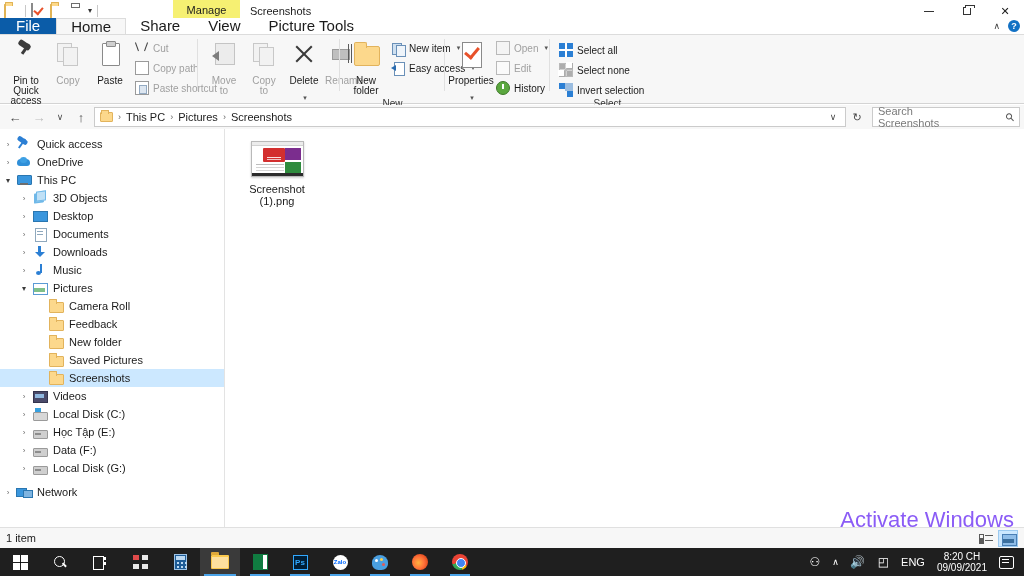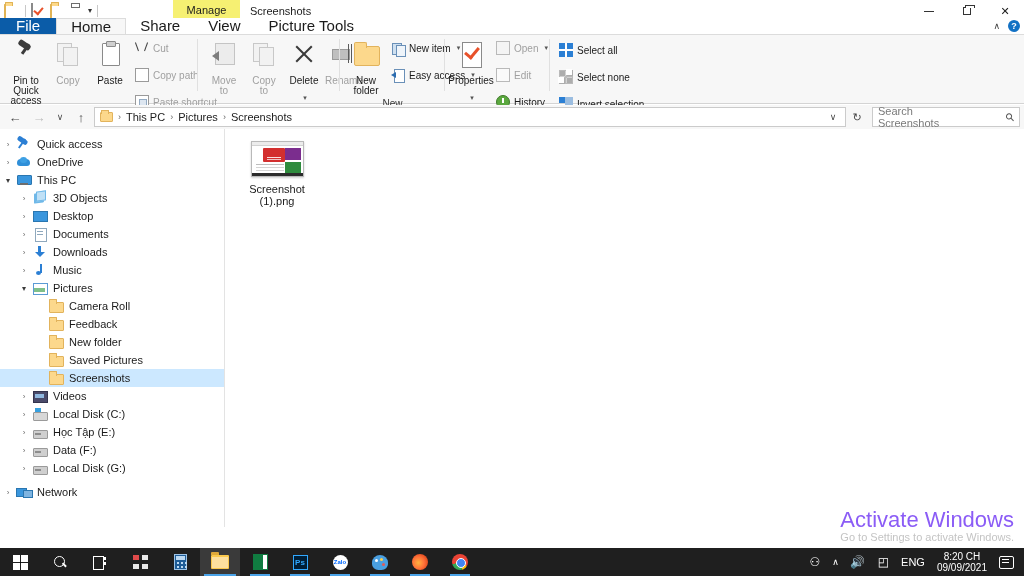--- a/index.html
+++ b/index.html
@@ -99,21 +99,21 @@
   .rgroup.last:after { display:none; }
 
   .bigbtn {
     width:auto; min-width:40px; max-width:62px; display:flex; flex-direction:column; align-items:center;
     padding:2px 4px; gap:8px;
   }
   .bigbtn .lbl { font-size:10px; text-align:center; line-height:10px; color:#1b1b1b; }
   .bigbtn.dis .lbl { color:#a0a0a0; }
   .bigicon { width:28px; height:28px; position:relative; }
 
-  .smallcol { display:flex; flex-direction:column; gap:11px; padding-top:2px; }
+  .smallcol { display:flex; flex-direction:column; gap:4px; padding-top:2px; }
   .smallbtn { display:flex; align-items:center; gap:4px; height:16px; padding:0 3px; }
   .smallbtn .lbl { font-size:10px; color:#1b1b1b; white-space:nowrap; }
   .smallbtn.dis .lbl { color:#a0a0a0; }
   .sicon { width:14px; height:14px; position:relative; flex:none; }
   .caret { font-size:7px; color:#555; margin-left:2px; }
 
   
   .pin-ico:before{content:"";position:absolute;left:12px;top:3px;width:3px;height:12px;background:#3b3b3b;transform:rotate(35deg);}
   .pin-ico:after{content:"";position:absolute;left:6px;top:2px;width:13px;height:6px;background:#3b3b3b;border-radius:2px;transform:rotate(35deg);}
   .copy-ico:before{content:"";position:absolute;left:3px;top:3px;width:13px;height:17px;background:#eef3fa;border:1px solid #9fb6cd;}
@@ -651,20 +651,27 @@
       </div>
 
     </div>
   </div>
 
   <div class="watermark">
     <div class="wm-title">Activate Windows</div>
     <div class="wm-sub">Go to Settings to activate Windows.</div>
   </div>
 
+  <div class="statusbar">
+    <span>1 item</span>
+    <span class="status-right">
+      <span class="viewbtn vb-details"></span>
+      <span class="viewbtn vb-icons sel"></span>
+    </span>
+  </div>
 
   <div class="taskbar">
     <div class="tb-item">
         <span class="ic-start"></span>
       </div>
     <div class="tb-item">
         <span class="ic-search"></span>
       </div>
     <div class="tb-item">
         <span class="ic-taskview"></span>

